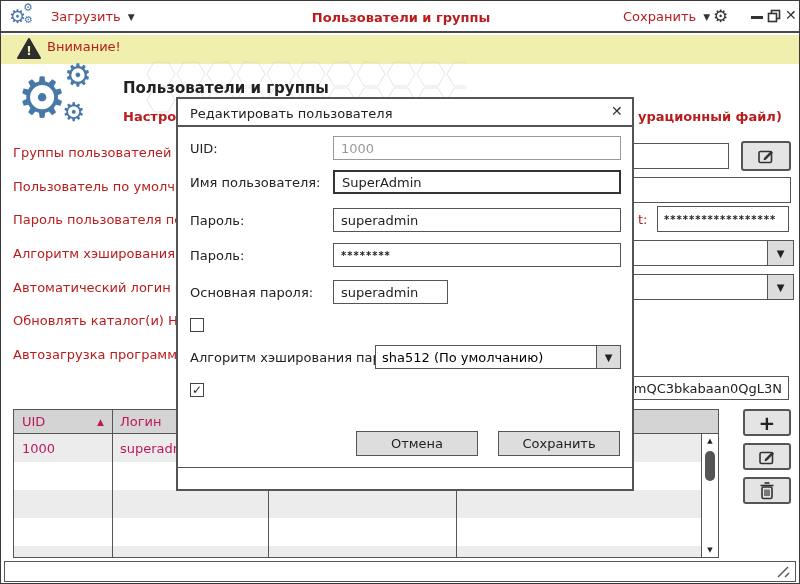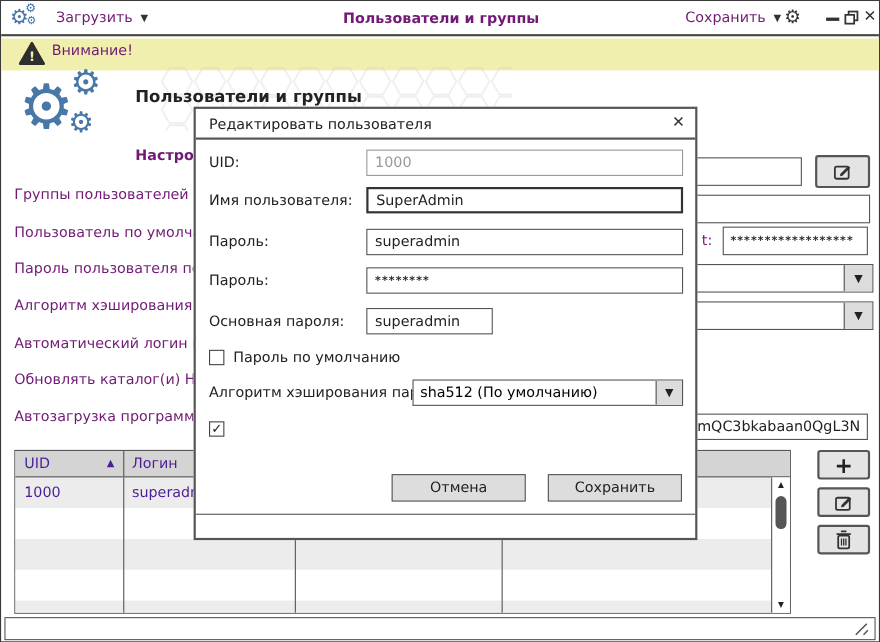--- a/index.html
+++ b/index.html
@@ -1,51 +1,51 @@
 <!DOCTYPE html>
 <html><head>
 <meta charset="utf-8">
 <style>
   html,body{margin:0;padding:0;background:#888;}
   *{box-sizing:border-box;font-family:"DejaVu Sans",sans-serif;}
   #win{position:relative;width:800px;height:584px;background:#fff;border:1px solid #3a3a3a;overflow:hidden;}
   .abs{position:absolute;}
-  .t13{font-size:13px;color:#701a75;white-space:nowrap;}
+  .t13{font-size:13px;color:#b91c1c;white-space:nowrap;}
   .bold{font-weight:bold;}
   .blue{color:#4878a8;}
   
   #topbar{left:0;top:0;width:800px;height:32px;background:#fff;border-bottom:2px solid #4a4a4a;}
   .menubtn{display:flex;align-items:center;gap:7px;cursor:default;}
   .dd{font-size:9px;color:#333;}
   
   #warnbar{left:0;top:34px;width:800px;height:29px;background:#f1efad;}
   
   .field{background:#fff;border:1.5px solid #555;display:flex;align-items:center;padding:0 6px;font-size:13px;color:#222;overflow:hidden;white-space:nowrap;}
   .combo{background:#fff;border:1.5px solid #555;display:flex;align-items:center;justify-content:space-between;padding:0;overflow:hidden;}
   .combo .cval{padding:0 6px;font-size:13px;}
   .combo .arrowbtn{width:26px;align-self:stretch;background:#dcdcdc;border-left:1.5px solid #555;display:flex;align-items:center;justify-content:center;font-size:10px;color:#222;}
   .graybtn{background:#e4e4e4;border:2px solid #555;border-radius:3px;display:flex;align-items:center;justify-content:center;color:#222;}
   .stars{font-size:10px;font-weight:bold;letter-spacing:1px;}
   
   #utable{left:12px;top:408px;width:706px;height:149px;border:1.5px solid #555;background:#fff;}
   .thead{position:absolute;left:0;top:0;width:100%;height:24px;background:#d4d4d4;border-bottom:1px solid #555;}
   .trow{position:absolute;left:0;width:100%;height:28px;}
   .gridline{position:absolute;top:0;bottom:0;width:1px;background:#555;}
-  .cell{position:absolute;top:0;height:100%;display:flex;align-items:center;padding:0 8px;font-size:13px;color:#4c1d95;}
+  .cell{position:absolute;top:0;height:100%;display:flex;align-items:center;padding:0 8px;font-size:13px;color:#be185d;}
   
   #vscroll{position:absolute;right:0;top:24px;bottom:0;width:17px;background:#fff;border-left:1px solid #555;}
   .sbtn{position:absolute;left:0;width:100%;height:14px;display:flex;align-items:center;justify-content:center;font-size:7px;color:#222;}
   #sthumb{position:absolute;left:3px;top:17px;width:10px;height:30px;background:#555;border-radius:5px;}
   
   #dialog{left:175px;top:96px;width:458px;height:394px;background:#fff;border:2px solid #555;z-index:10;}
   #dialog .lbl{position:absolute;left:12px;font-size:13px;color:#222;white-space:nowrap;}
   .dlgfield{position:absolute;background:#fff;border:1.5px solid #555;display:flex;align-items:center;padding:0 7px;font-size:13px;color:#222;overflow:hidden;white-space:nowrap;}
   .cbox{position:absolute;width:14px;height:14px;border:1.6px solid #444;background:#fff;display:flex;align-items:center;justify-content:center;font-size:12px;font-weight:bold;color:#222;}
   .sep{position:absolute;left:0;width:100%;height:1.5px;background:#555;}
-  .clip{overflow:hidden;margin-top:25px;}
+  .clip{overflow:hidden;}
   svg{display:block;}
 </style>
 </head>
 <body>
 
 <div id="win">
 
   <div class="abs" id="topbar">
     <div class="abs" style="left:8px;top:3px;width:30px;height:26px;">
       <span class="abs blue" style="left:0;top:1px;font-size:19px;">⚙</span>
@@ -92,20 +92,21 @@
       <rect width="320" height="58" fill="url(#hx)"></rect>
     </svg>
   </div>
   <div class="abs" style="left:16px;top:60px;width:100px;height:72px;">
     <span class="abs blue" style="left:0;top:4px;font-size:56px;">⚙</span>
     <span class="abs blue" style="left:47px;top:-4px;font-size:31px;">⚙</span>
     <span class="abs blue" style="left:45px;top:36px;font-size:26px;">⚙</span>
   </div>
   <div class="abs bold" style="left:122px;top:78px;font-size:15px;color:#222;white-space:nowrap;">Пользователи и группы</div>
   <div class="abs t13 bold clip" style="left:122px;top:108px;width:54px;">Настро</div>
+  <div class="abs t13 bold" style="left:637px;top:108px;">урационный файл)</div>
 
   <div class="abs t13 clip" style="left:12px;top:144px;width:163px;">Группы пользователей по</div>
   <div class="abs t13 clip" style="left:12px;top:178px;width:163px;">Пользователь по умолчани</div>
   <div class="abs t13 clip" style="left:12px;top:211px;width:163px;">Пароль пользователя по у</div>
   <div class="abs t13 clip" style="left:12px;top:245px;width:163px;">Алгоритм хэширования пар</div>
   <div class="abs t13 clip" style="left:12px;top:279px;width:163px;">Автоматический логин пол</div>
   <div class="abs t13 clip" style="left:12px;top:312px;width:163px;">Обновлять каталог(и) HO</div>
   <div class="abs t13 clip" style="left:12px;top:346px;width:163px;">Автозагрузка программ по</div>
 
   <div class="abs field" style="left:420px;top:142px;width:308px;height:26px;"></div>
@@ -206,21 +207,20 @@
 
     <div class="lbl" style="top:149px;">Пароль:</div>
     <div class="dlgfield" style="left:155px;top:144px;width:288px;height:24px;">
       <span class="stars">********</span>
     </div>
 
     <div class="lbl" style="top:186px;">Основная пароля:</div>
     <div class="dlgfield" style="left:155px;top:181px;width:115px;height:24px;">superadmin</div>
 
     <div class="cbox" style="left:12px;top:219px;"></div>
-    <div class="lbl" style="left:34px;top:219px;">Пароль по умолчанию</div>
 
     <div class="lbl" style="top:251px;">Алгоритм хэширования пароля:</div>
     <div class="abs combo" style="left:197px;top:246px;width:246px;height:24px;">
       <span class="cval">sha512 (По умолчанию)</span>
       <span class="arrowbtn" style="width:24px;">▼</span>
     </div>
 
     <div class="cbox" style="left:12px;top:284px;">
       <span>✓</span>
     </div>

